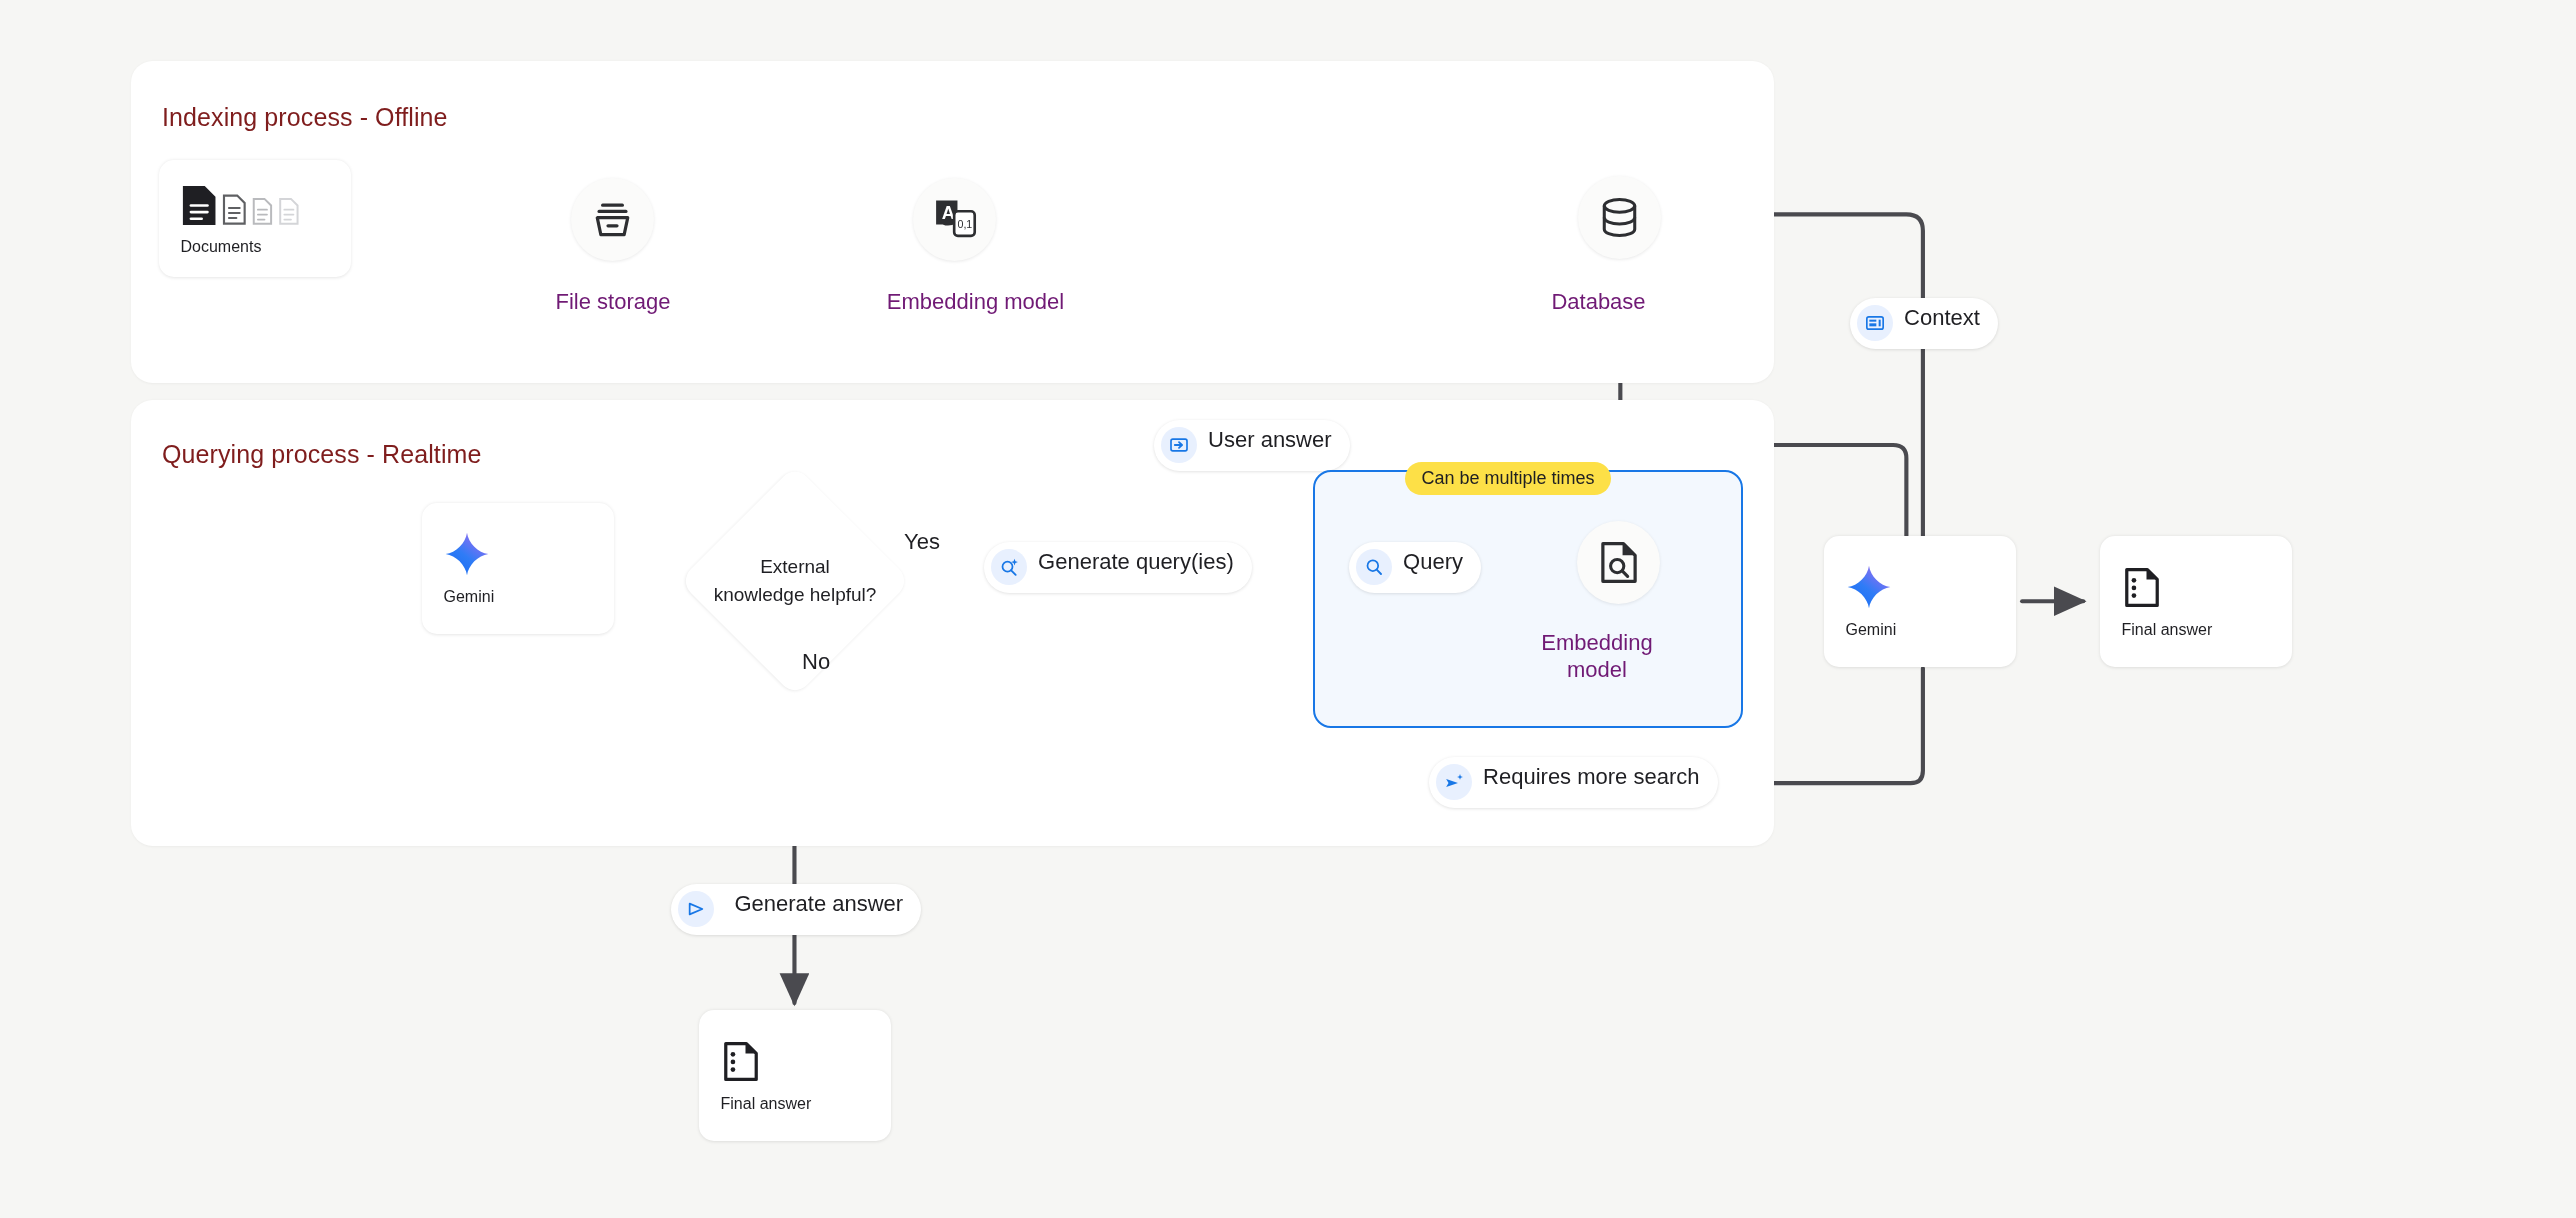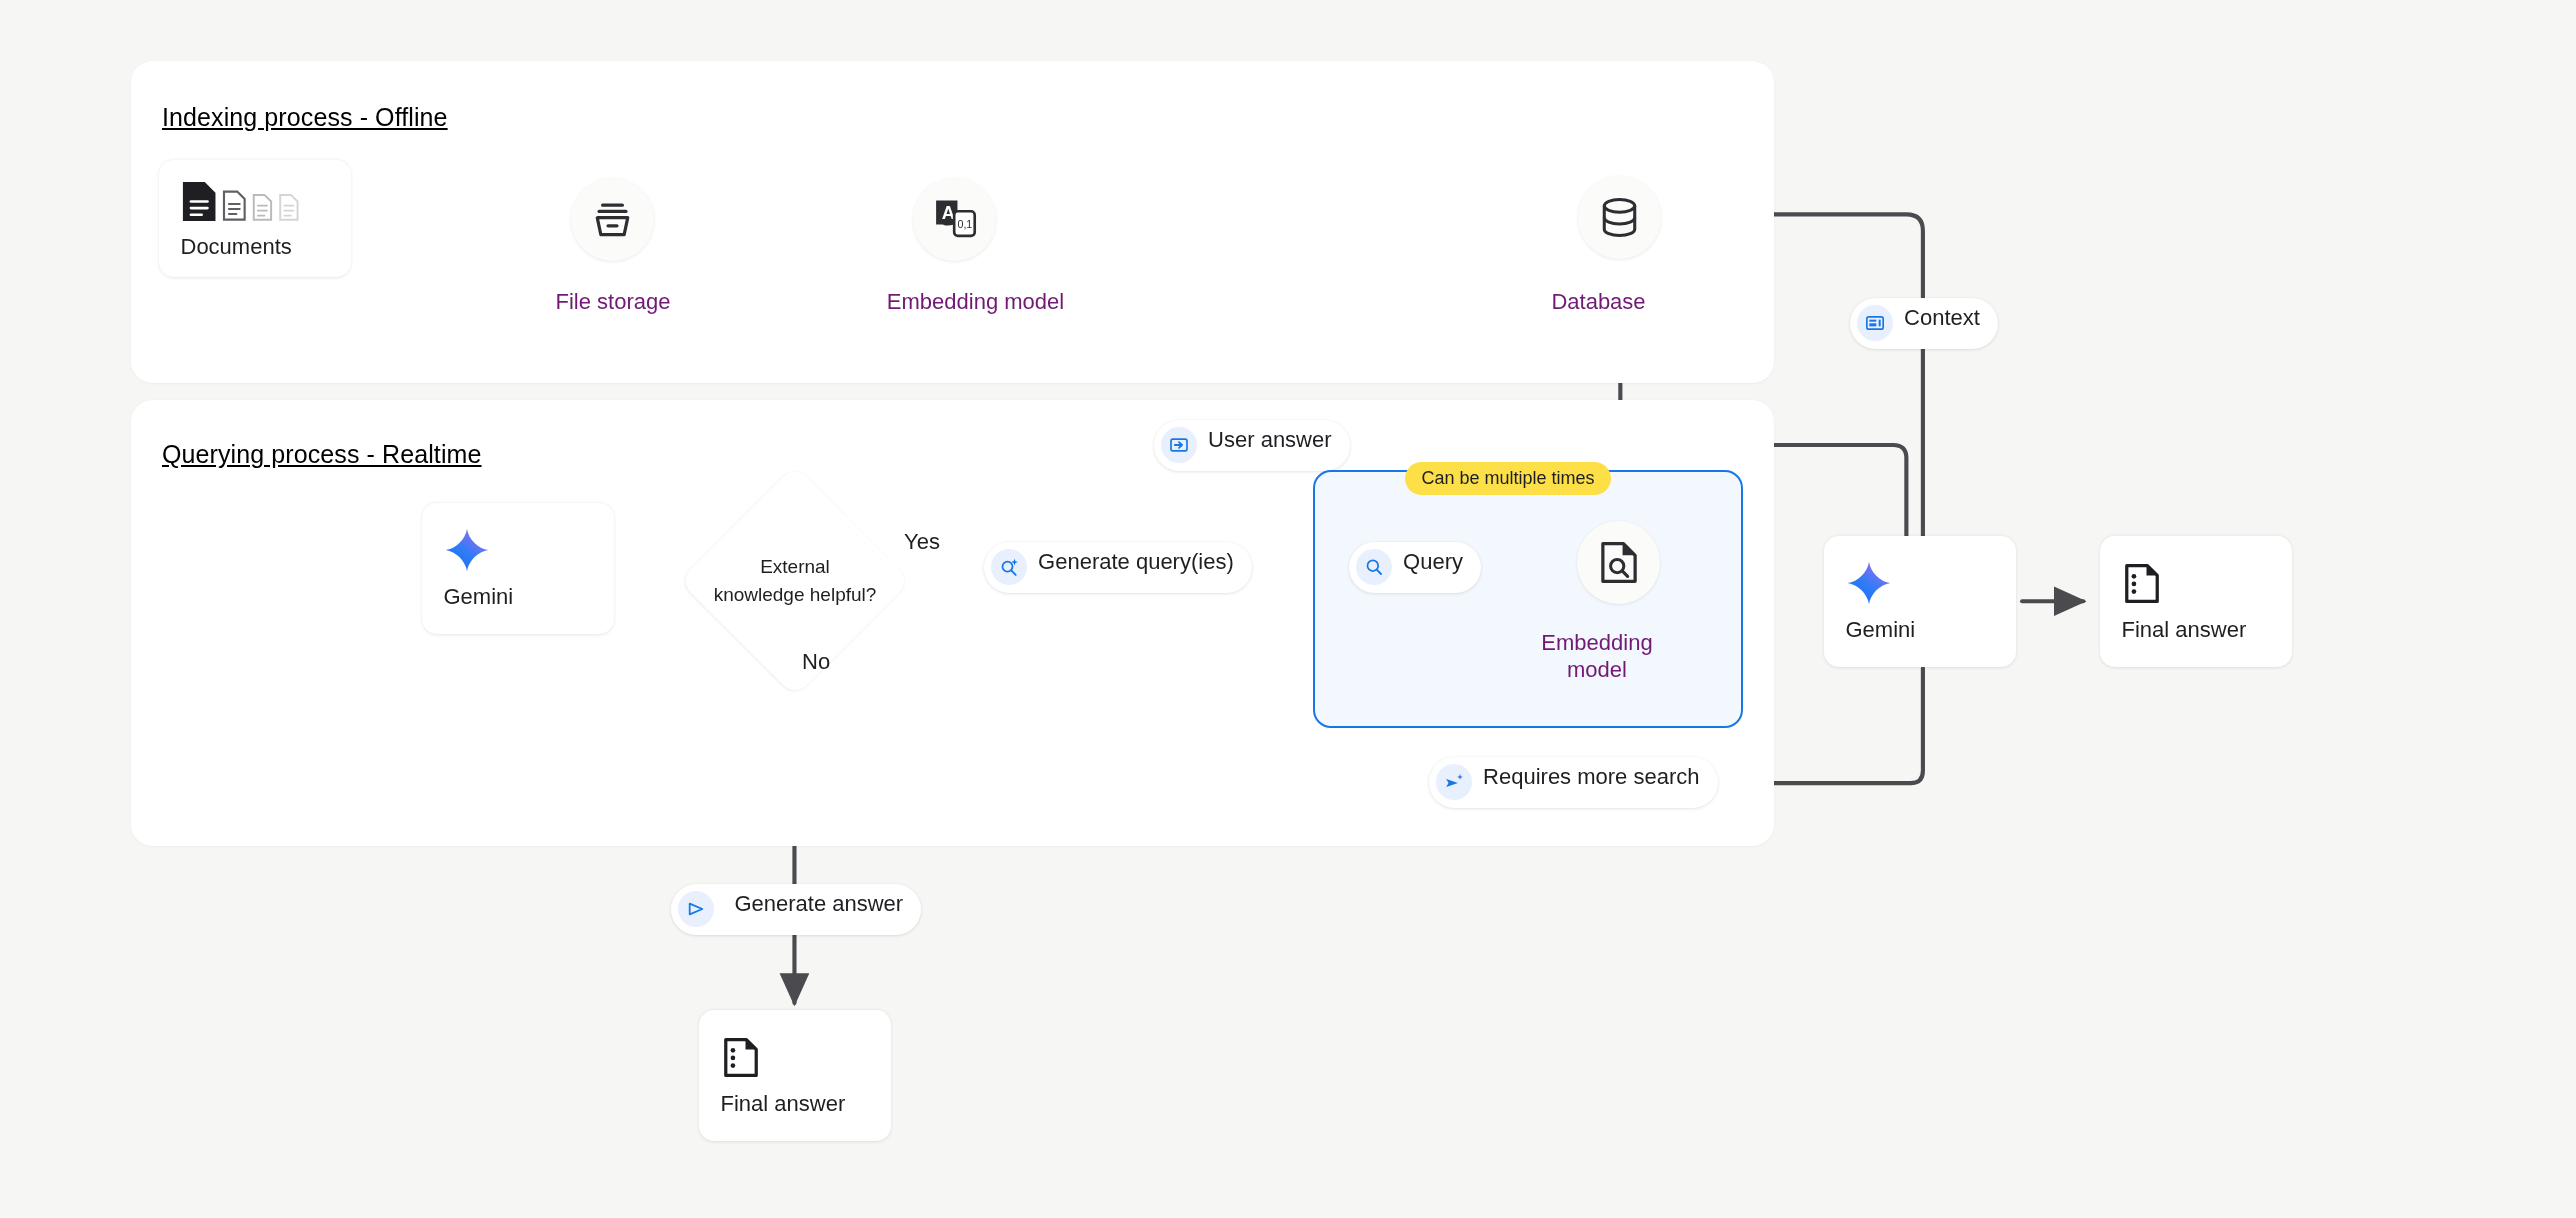--- a/index.html
+++ b/index.html
@@ -13,35 +13,35 @@
   #stage{position:absolute;left:0;top:0;width:2576px;height:1219px;}
 
   
   .panel{
     position:absolute;background:#ffffff;border-radius:21.5px;
     box-shadow:0 0.8px 2.5px rgba(0,0,0,.045);
   }
   #panel-indexing{left:131px;top:61px;width:1643px;height:322px;}
   #panel-querying{left:131px;top:400px;width:1643px;height:446px;}
   .panel-title{
-    position:absolute;font-size:25px;color:#000000;font-weight:400;
-    letter-spacing:0.1px;white-space:nowrap;text-decoration:underline;
+    position:absolute;font-size:25px;color:#7f1d1d;font-weight:400;
+    letter-spacing:0.1px;white-space:nowrap;
   }
   #title-indexing{left:162px;top:103px;}
   #title-querying{left:162px;top:440px;}
 
   
   .card{
     position:absolute;background:#fff;border-radius:15px;
     box-shadow:0 0.8px 3.3px rgba(0,0,0,.10);
     display:flex;flex-direction:column;align-items:flex-start;
     justify-content:center;box-sizing:border-box;
   }
   .card .glyph{margin-bottom:8.3px;display:block;}
-  .card .clabel{font-size:22px;color:#1f1f23;white-space:nowrap;}
+  .card .clabel{font-size:16px;color:#1f1f23;white-space:nowrap;}
 
   
   .circ{
     position:absolute;width:83px;height:83px;border-radius:50%;
     background:#fbfbfa;box-shadow:0 0.8px 3.3px rgba(0,0,0,.09);
     display:flex;align-items:center;justify-content:center;
   }
   .circ-label{
     position:absolute;font-size:22px;color:#701a75;text-align:center;
     white-space:nowrap;

